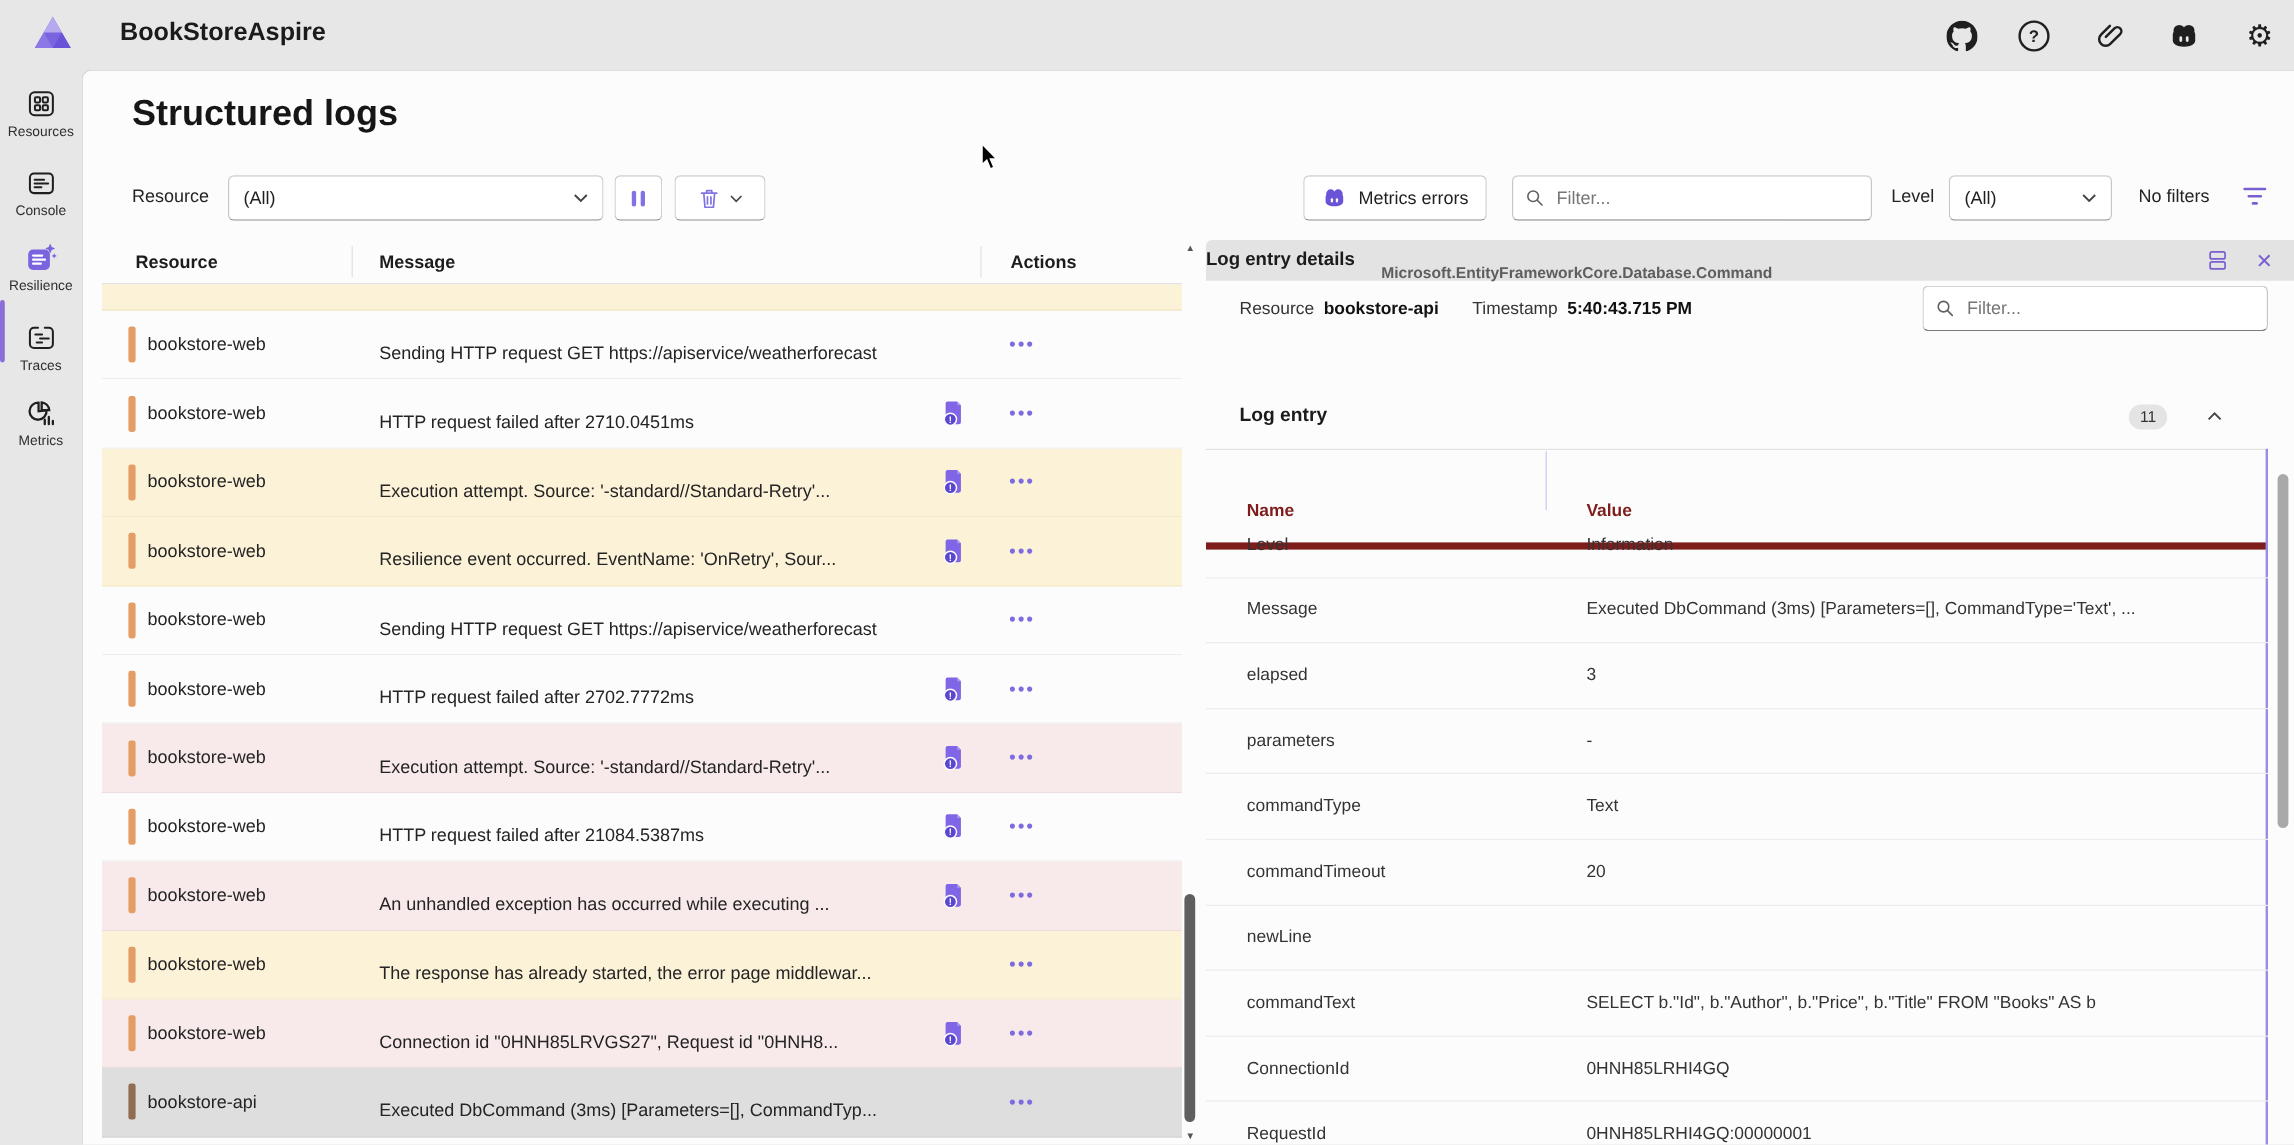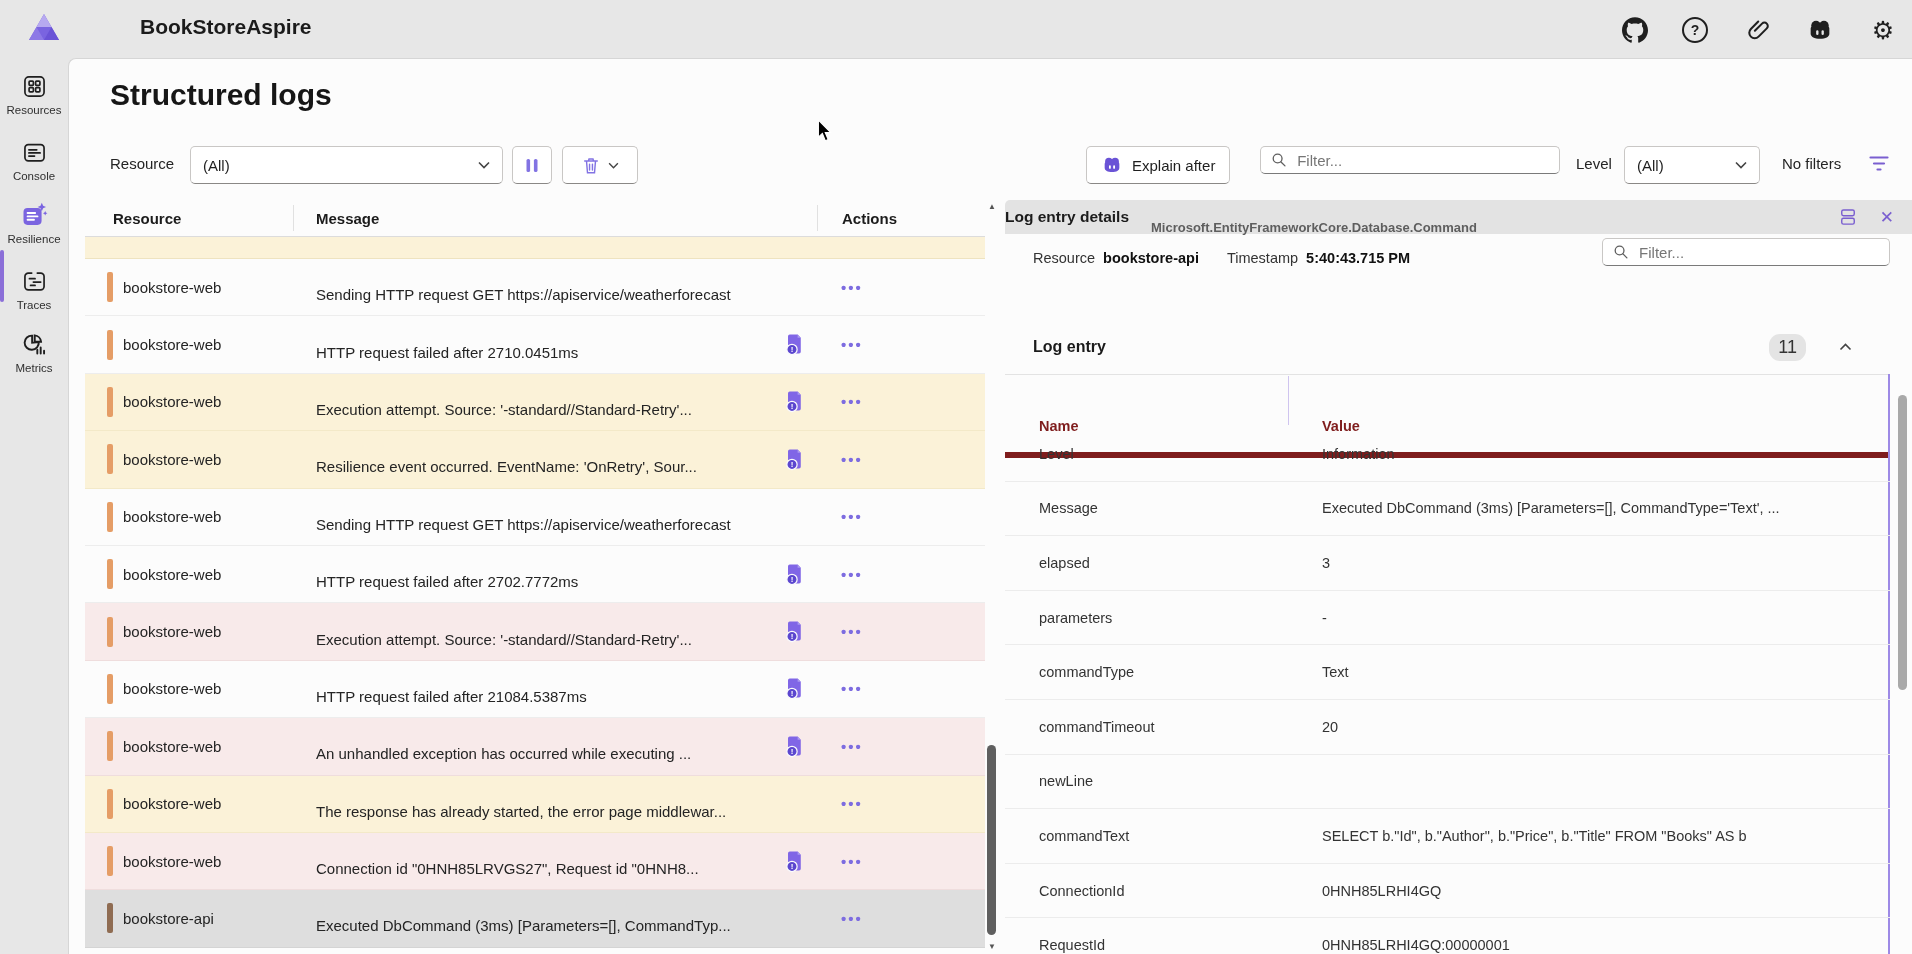--- a/index.html
+++ b/index.html
@@ -2,37 +2,37 @@
 <html><head>
 <meta charset="utf-8">
 <style>
   html,body{margin:0;padding:0;background:#e7e7e7;font-family:"Liberation Sans",sans-serif;color:#1f1f1f;}
   #root{position:relative;width:1912px;height:954px;overflow:hidden;background:#e7e7e7;}
   .abs{position:absolute;}
   svg{display:block;}
   
   .topbar{left:0;top:0;width:1912px;height:58px;display:flex;align-items:center;}
   .logo{left:26px;top:10px;}
-  .app-title{left:100px;top:15px;font-size:21px;font-weight:700;color:#1b1b1b;margin-left:40px;}
+  .app-title{left:100px;top:15px;font-size:21px;font-weight:700;color:#1b1b1b;}
   .tb-icon{top:13px;width:34px;height:34px;display:flex;align-items:center;justify-content:center;cursor:pointer;}
   .help-circle{width:22px;height:22px;border:2px solid #1f1f1f;border-radius:50%;display:flex;align-items:center;justify-content:center;font-size:14px;font-weight:700;color:#1f1f1f;}
   .gear-glyph{font-size:25px;color:#1f1f1f;line-height:1;}
   
   .sidebar{left:0;top:58px;width:68px;bottom:0;}
   .side-item{position:absolute;left:0;width:68px;height:64px;display:flex;flex-direction:column;align-items:center;justify-content:center;gap:4px;cursor:pointer;}
   .side-label{font-size:11.5px;color:#2f2f2f;}
   .active-bar{left:0;top:192px;width:4px;height:52px;background:#8b6fd8;border-radius:2px;}
   
   .content{left:68px;top:58px;width:1844px;height:896px;background:#fcfcfc;border-top:1px solid #d6d6d6;border-left:1px solid #d6d6d6;border-top-left-radius:8px;}
   .page-title{left:110px;top:78px;font-size:30px;font-weight:700;color:#161616;}
   
   .tb-label{top:155px;font-size:15px;color:#242424;}
   .selectbox{top:146px;height:38px;background:#fff;border:1px solid #c9c7c5;border-bottom-color:#8a8886;border-radius:5px;display:flex;align-items:center;justify-content:space-between;padding:0 12px;font-size:15px;color:#1f1f1f;cursor:pointer;box-sizing:border-box;}
   .iconbtn{top:146px;height:38px;background:#fff;border:1px solid #c9c7c5;border-bottom-color:#8a8886;border-radius:5px;display:flex;align-items:center;justify-content:center;gap:8px;cursor:pointer;box-sizing:border-box;}
-  .searchbox{top:146px;height:28px;background:#fff;border:1px solid #c9c7c5;border-bottom:1px solid #7a7a7a;border-radius:5px;display:flex;align-items:center;padding:0 10px;gap:8px;box-sizing:border-box;}
+  .searchbox{top:146px;height:38px;background:#fff;border:1px solid #c9c7c5;border-bottom:1px solid #7a7a7a;border-radius:5px;display:flex;align-items:center;padding:0 10px;gap:8px;box-sizing:border-box;}
   .searchbox input{border:none;outline:none;font-size:15px;color:#333;width:100%;font-family:"Liberation Sans",sans-serif;background:transparent;}
   .searchbox input::placeholder{color:#767676;}
   .explain-btn{top:146px;height:38px;background:#fff;border:1px solid #c9c7c5;border-bottom-color:#8a8886;border-radius:5px;display:flex;align-items:center;gap:9px;padding:0 14px;font-size:15px;color:#1f1f1f;cursor:pointer;box-sizing:border-box;}
   
   .tableheader{left:85px;top:200px;width:900px;height:36px;display:grid;grid-template-columns:209px 1fr 45px 168px;align-items:center;border-bottom:1px solid #dcdcdc;font-weight:700;font-size:15px;color:#1c1c1c;background:#fcfcfc;}
   .th-res{padding-left:28px;border-right:1px solid #e1e1e1;height:26px;display:flex;align-items:center;}
   .th-msg{padding-left:22px;height:26px;display:flex;align-items:center;}
   .th-act{padding-left:24px;border-left:1px solid #e1e1e1;height:26px;display:flex;align-items:center;}
   .partial-row{left:85px;top:237px;width:900px;height:21px;background:#fbf2d8;border-bottom:1px solid #eee3c0;}
   #log-rows{left:85px;top:259px;width:900px;}
@@ -52,21 +52,21 @@
   
   .dp-header{left:1005px;top:200px;width:907px;height:34px;background:#e3e3e3;display:flex;align-items:center;border-top-left-radius:5px;}
   .dp-title{font-size:15.5px;font-weight:700;color:#1b1b1b;}
   .dp-category{margin-left:22px;font-size:13px;font-weight:700;color:#5e5e5e;margin-top:20px;}
   .dp-hicons{margin-left:auto;margin-right:18px;display:flex;align-items:center;gap:22px;}
   .dp-close{color:#7a5fd0;font-size:17px;font-weight:400;cursor:pointer;}
   .dp-info{left:1005px;top:234px;width:907px;height:48px;display:flex;align-items:center;font-size:14.5px;color:#333;}
   .dp-info b{font-weight:700;color:#111;}
   .dp-section{left:1005px;top:320px;width:885px;height:54px;display:flex;align-items:center;border-bottom:1px solid #e3e3e3;}
   .dp-section-title{margin-left:28px;font-size:16px;font-weight:700;color:#1b1b1b;}
-  .count-badge{position:absolute;right:84px;background:#e4e4e4;border-radius:11px;min-width:14px;padding:3px 9px;font-size:18px;color:#333;text-align:center;}
+  .count-badge{position:absolute;right:84px;background:#e4e4e4;border-radius:11px;min-width:14px;padding:3px 9px;font-size:13px;color:#333;text-align:center;}
   .kv-header{left:1005px;top:374px;width:885px;height:53px;display:grid;grid-template-columns:283px 1fr;align-items:center;border-bottom:6px solid #7f1d1d;font-size:14.5px;font-weight:700;color:#7f1d1d;margin-top:25px;}
   .kv-header .kc{padding-left:34px;}
   .kv-sep{left:1288px;top:376px;width:1px;height:49px;background:#cfc4ef;}
   .kv-right-line{left:1888px;top:374px;width:2px;height:580px;background:#9d8ae6;}
   #kv-rows{left:1005px;top:427px;width:885px;}
   .kv-row{height:54.6px;display:grid;grid-template-columns:283px 1fr;align-items:center;border-bottom:1px solid #ececec;font-size:14.5px;color:#333;box-sizing:border-box;}
   .kv-row .kc{padding-left:34px;white-space:nowrap;overflow:hidden;}
   .panel-thumb{left:1898px;top:395px;width:9px;height:295px;background:#a9a9a9;border-radius:5px;}
 </style>
 </head>
@@ -197,21 +197,21 @@
   </div>
 
   <div class="abs explain-btn" style="left:1086px;">
     <svg width="22" height="22" viewBox="0 0 24 24" fill="#6a53d6">
       <circle cx="8.6" cy="8.2" r="4.1"></circle>
         <circle cx="15.4" cy="8.2" r="4.1"></circle>
       <path d="M4 11c0-2 1.8-3.4 8-3.4s8 1.4 8 3.4v4.2c0 2.6-3.2 4.4-8 4.4s-8-1.8-8-4.4z"></path>
       <rect x="8.7" y="12.2" width="2" height="4" rx="1" fill="#ffffff"></rect>
       <rect x="13.3" y="12.2" width="2" height="4" rx="1" fill="#ffffff"></rect>
     </svg>
-    <span>Explain after</span>
+    <span>Metrics errors</span>
   </div>
   <div class="abs searchbox" style="left:1260px;width:300px;">
     <svg width="18" height="18" viewBox="0 0 22 22" fill="none" stroke="#5f5f5f" stroke-width="1.8" stroke-linecap="round">
         <circle cx="9" cy="9" r="6"></circle>
         <line x1="13.6" y1="13.6" x2="19" y2="19"></line>
       </svg>
     <input type="text" placeholder="Filter..." style="">
   </div>
   <div class="abs tb-label" style="left:1576px;">Level</div>
   <div class="abs selectbox" style="left:1624px;width:136px;">

